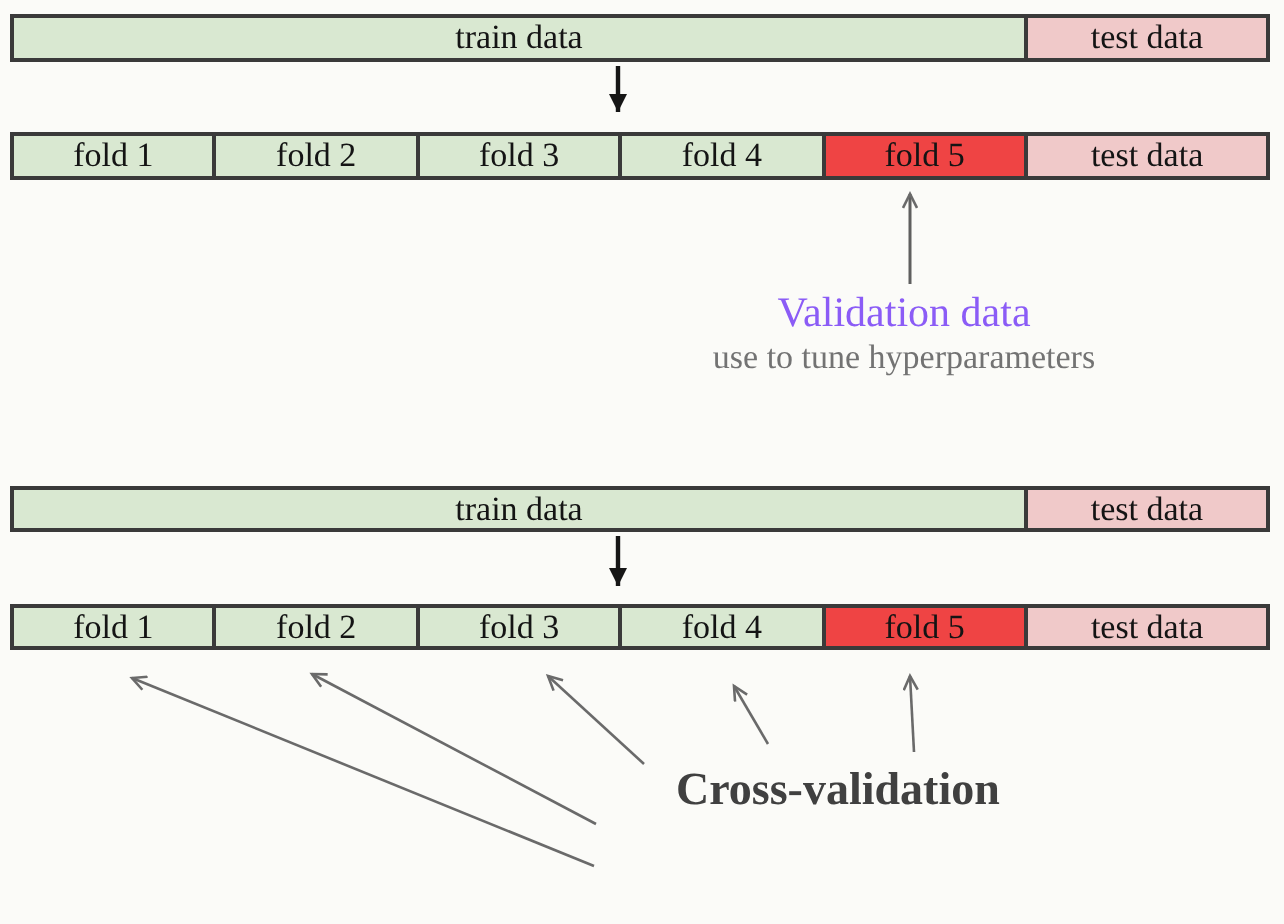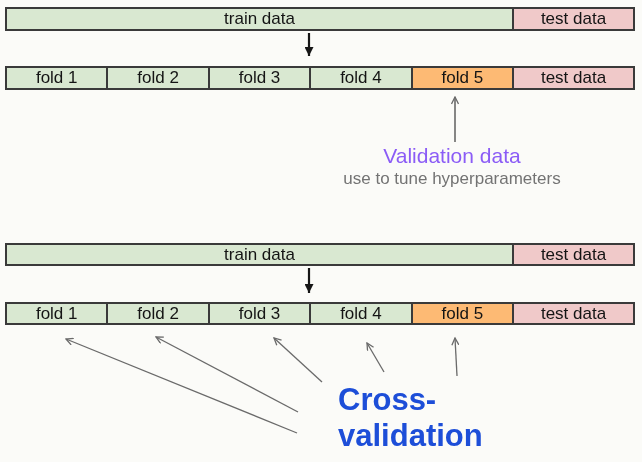--- a/index.html
+++ b/index.html
@@ -11,20 +11,21 @@
     height: 462px;
     overflow: hidden;
     font-family: "Liberation Sans", sans-serif;
     background: #fbfbf8;
   }
   .canvas {
     position: relative;
     width: 510px;
     height: 462px;
     background: #fbfbf8;
+    font-family: Liberation Serif, serif;
   }
   .arrows {
     position: absolute;
     left: 0; top: 0;
     width: 642px; height: 462px;
     pointer-events: none;
   }
   .bar {
     position: absolute;
     left: 5px;
@@ -43,40 +44,40 @@
     font-size: 17px;
     color: #141414;
     white-space: nowrap;
     overflow: hidden;
   }
   .cell + .cell { border-left: 2px solid #3a3a3a; }
   .cell.grow { flex: 1 1 0; }
   .cell.test-w { flex: 0 0 121px; }
   .fill-green  { background: #d9e8d1; }
   .fill-pink   { background: #f0c9c9; }
-  .fill-yellow { background: #fdba74; }
+  .fill-yellow { background: #ef4444; }
 
   .caption { position: absolute; }
   .validation-title {
     left: 352px; top: 144px; width: 200px;
     text-align: center;
     font-size: 21px;
     color: #8b5cf6;
   }
   .validation-sub {
     left: 332px; top: 169px; width: 240px;
     text-align: center;
     font-size: 17px;
     color: #737373;
   }
   .cv-title {
     left: 338px; top: 382px;
-    font-size: 31px;
+    font-size: 23px;
     font-weight: bold;
-    color: #1d4ed8;
+    color: #404040;
   }
   .cv-body {
     left: 338px; top: 409px;
     font-size: 17px;
     line-height: 21px;
     color: #1c1c1c;
   }
 </style>
 </head>
 <body>

